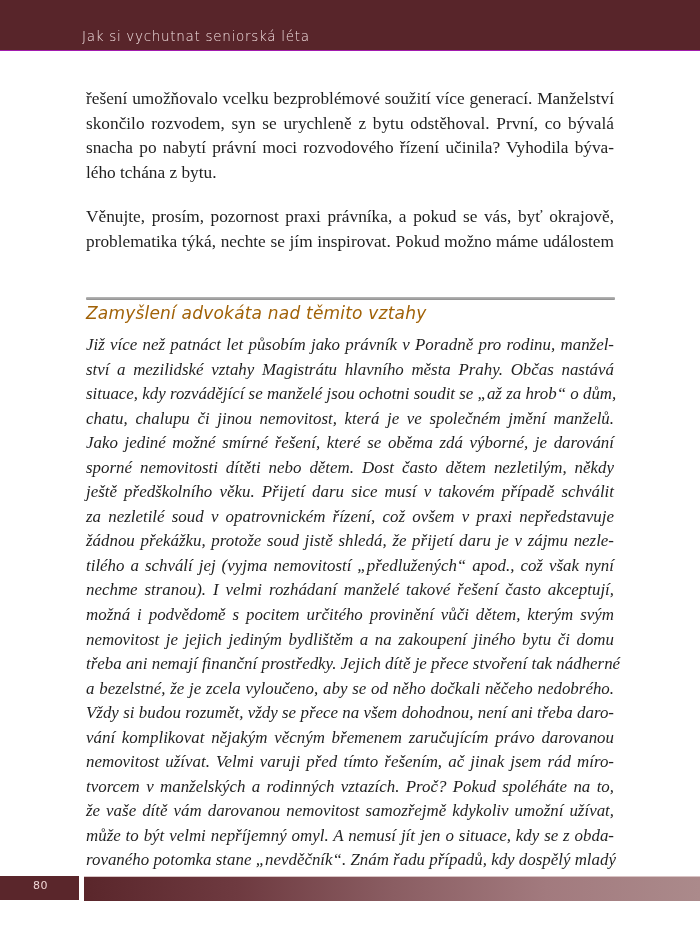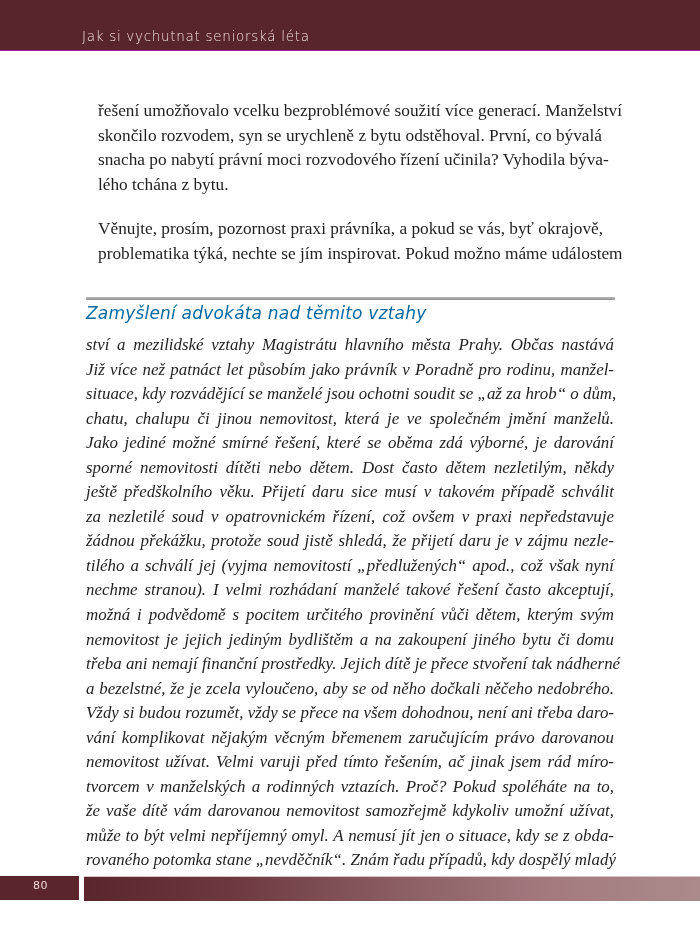--- a/index.html
+++ b/index.html
@@ -17,35 +17,35 @@
   .header-title {
     position: absolute; left: 82px; top: 28px;
     font-family: "DejaVu Sans", sans-serif;
     font-size: 13.5px; color: #f0dede; letter-spacing: 0.7px;
     font-weight: 300;
   }
   .content {
     position: absolute; left: 86px; top: 87px; width: 528px;
   }
   .para {
-    font-size: 17.3px; line-height: 24.6px; margin: 12px;
+    font-size: 17.3px; line-height: 24.6px; margin: 0;
     text-align: justify;
   }
   .para .ln { display: block; text-align: justify; text-align-last: justify; white-space: nowrap; }
   .para .ln.last { text-align-last: left; }
   .para2 { margin-top: 20px; }
   .divider {
     position: absolute; left: 86px; top: 297px; width: 529px; height: 3px;
     background: linear-gradient(#b9b9b9, #8f8f8f);
     border-radius: 1px;
   }
   .section-title {
     position: absolute; left: 86px; top: 303px;
     font-family: "DejaVu Sans", sans-serif; font-style: oblique;
-    font-size: 17px; color: #0369a1; letter-spacing: 0.2px; font-weight: 300;
+    font-size: 17px; color: #a16207; letter-spacing: 0.2px; font-weight: 300;
   }
   .italic-body {
     position: absolute; left: 86px; top: 333px; width: 528px;
     font-style: italic; font-size: 16.9px; line-height: 24.55px;
   }
   .italic-body .ln { display: block; text-align: justify; text-align-last: justify; white-space: nowrap; }
   .footer-page {
     position: absolute; left: 0; top: 876px; width: 79px; height: 24px;
     background: #5a262b;
   }
@@ -77,22 +77,22 @@
   <p class="para para2">
     <span class="ln">Věnujte, prosím, pozornost praxi právníka, a pokud se vás, byť okrajově,</span>
     <span class="ln">problematika týká, nechte se jím inspirovat. Pokud možno máme událostem</span>
   </p>
 </div>
 
 <div class="divider"></div>
 <div class="section-title">Zamyšlení advokáta nad těmito vztahy</div>
 
 <div class="italic-body">
+  <span class="ln">Již více než patnáct let působím jako právník v Poradně pro rodinu, manžel-</span>
   <span class="ln">ství a mezilidské vztahy Magistrátu hlavního města Prahy. Občas nastává</span>
-  <span class="ln">Již více než patnáct let působím jako právník v Poradně pro rodinu, manžel-</span>
   <span class="ln">situace, kdy rozvádějící se manželé jsou ochotni soudit se „až za hrob“ o dům,</span>
   <span class="ln">chatu, chalupu či jinou nemovitost, která je ve společném jmění manželů.</span>
   <span class="ln">Jako jediné možné smírné řešení, které se oběma zdá výborné, je darování</span>
   <span class="ln">sporné nemovitosti dítěti nebo dětem. Dost často dětem nezletilým, někdy</span>
   <span class="ln">ještě předškolního věku. Přijetí daru sice musí v takovém případě schválit</span>
   <span class="ln">za nezletilé soud v opatrovnickém řízení, což ovšem v praxi nepředstavuje</span>
   <span class="ln">žádnou překážku, protože soud jistě shledá, že přijetí daru je v zájmu nezle-</span>
   <span class="ln">tilého a schválí jej (vyjma nemovitostí „předlužených“ apod., což však nyní</span>
   <span class="ln">nechme stranou). I velmi rozhádaní manželé takové řešení často akceptují,</span>
   <span class="ln">možná i podvědomě s pocitem určitého provinění vůči dětem, kterým svým</span>

